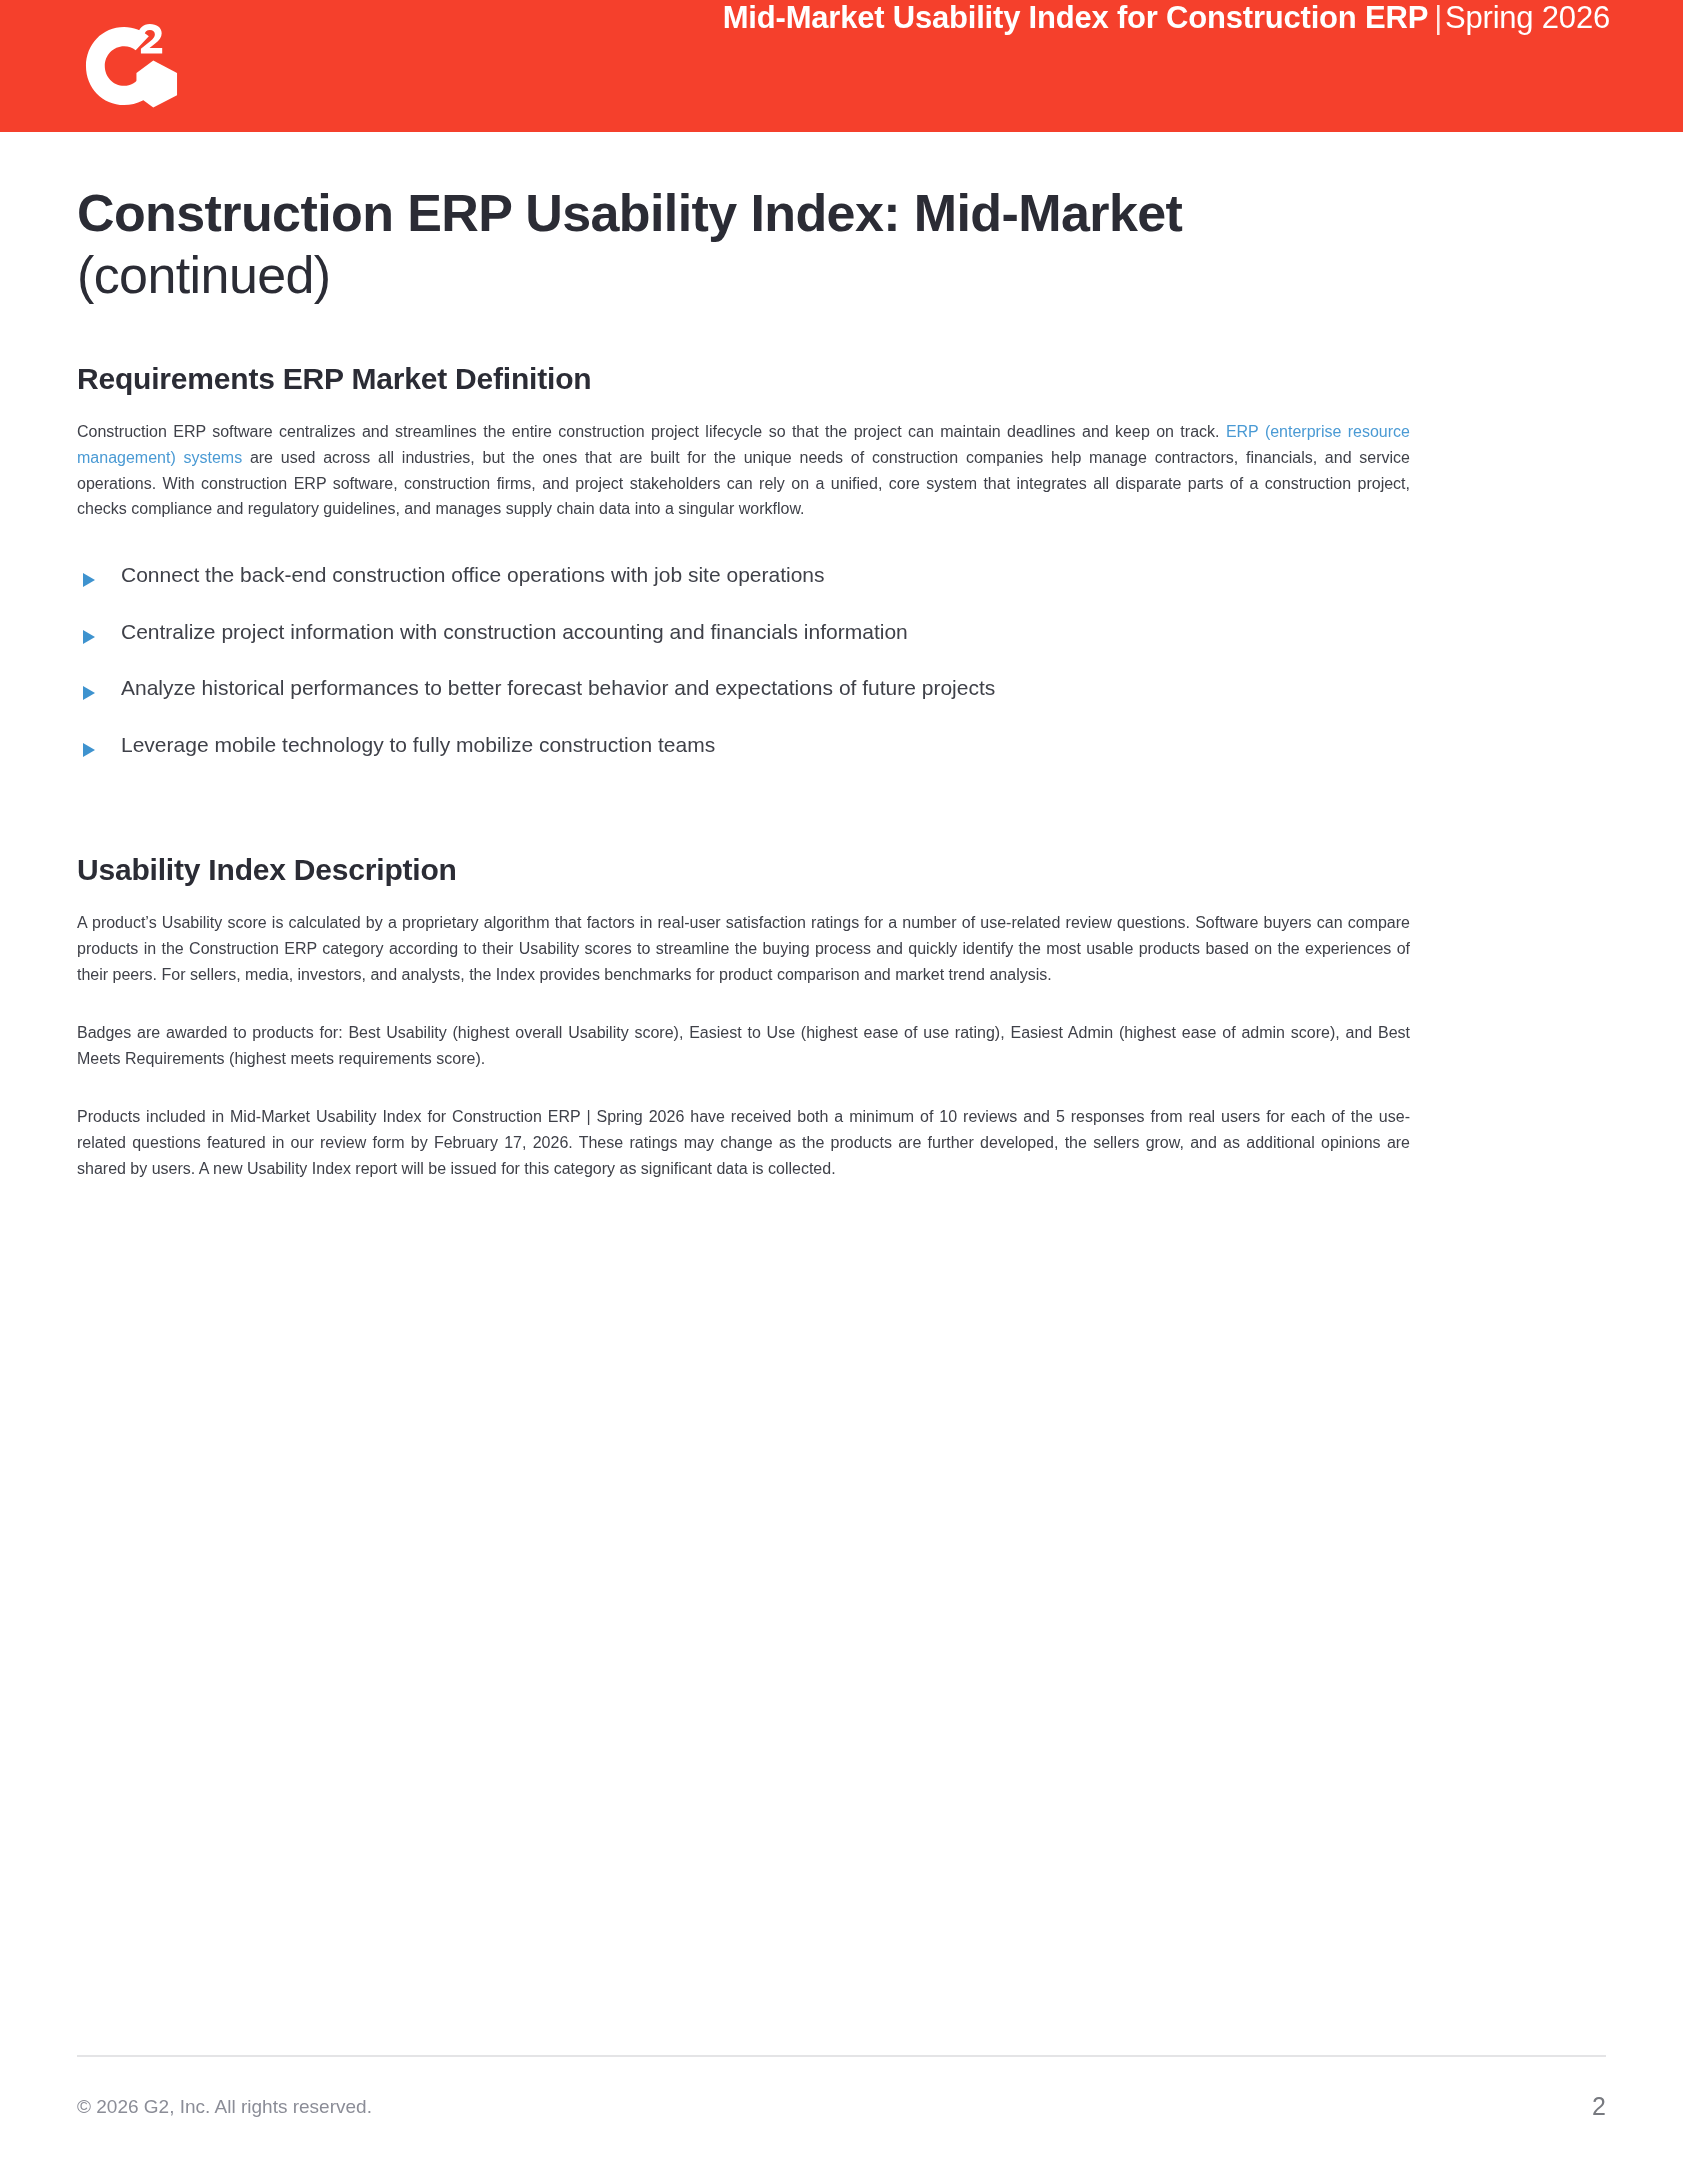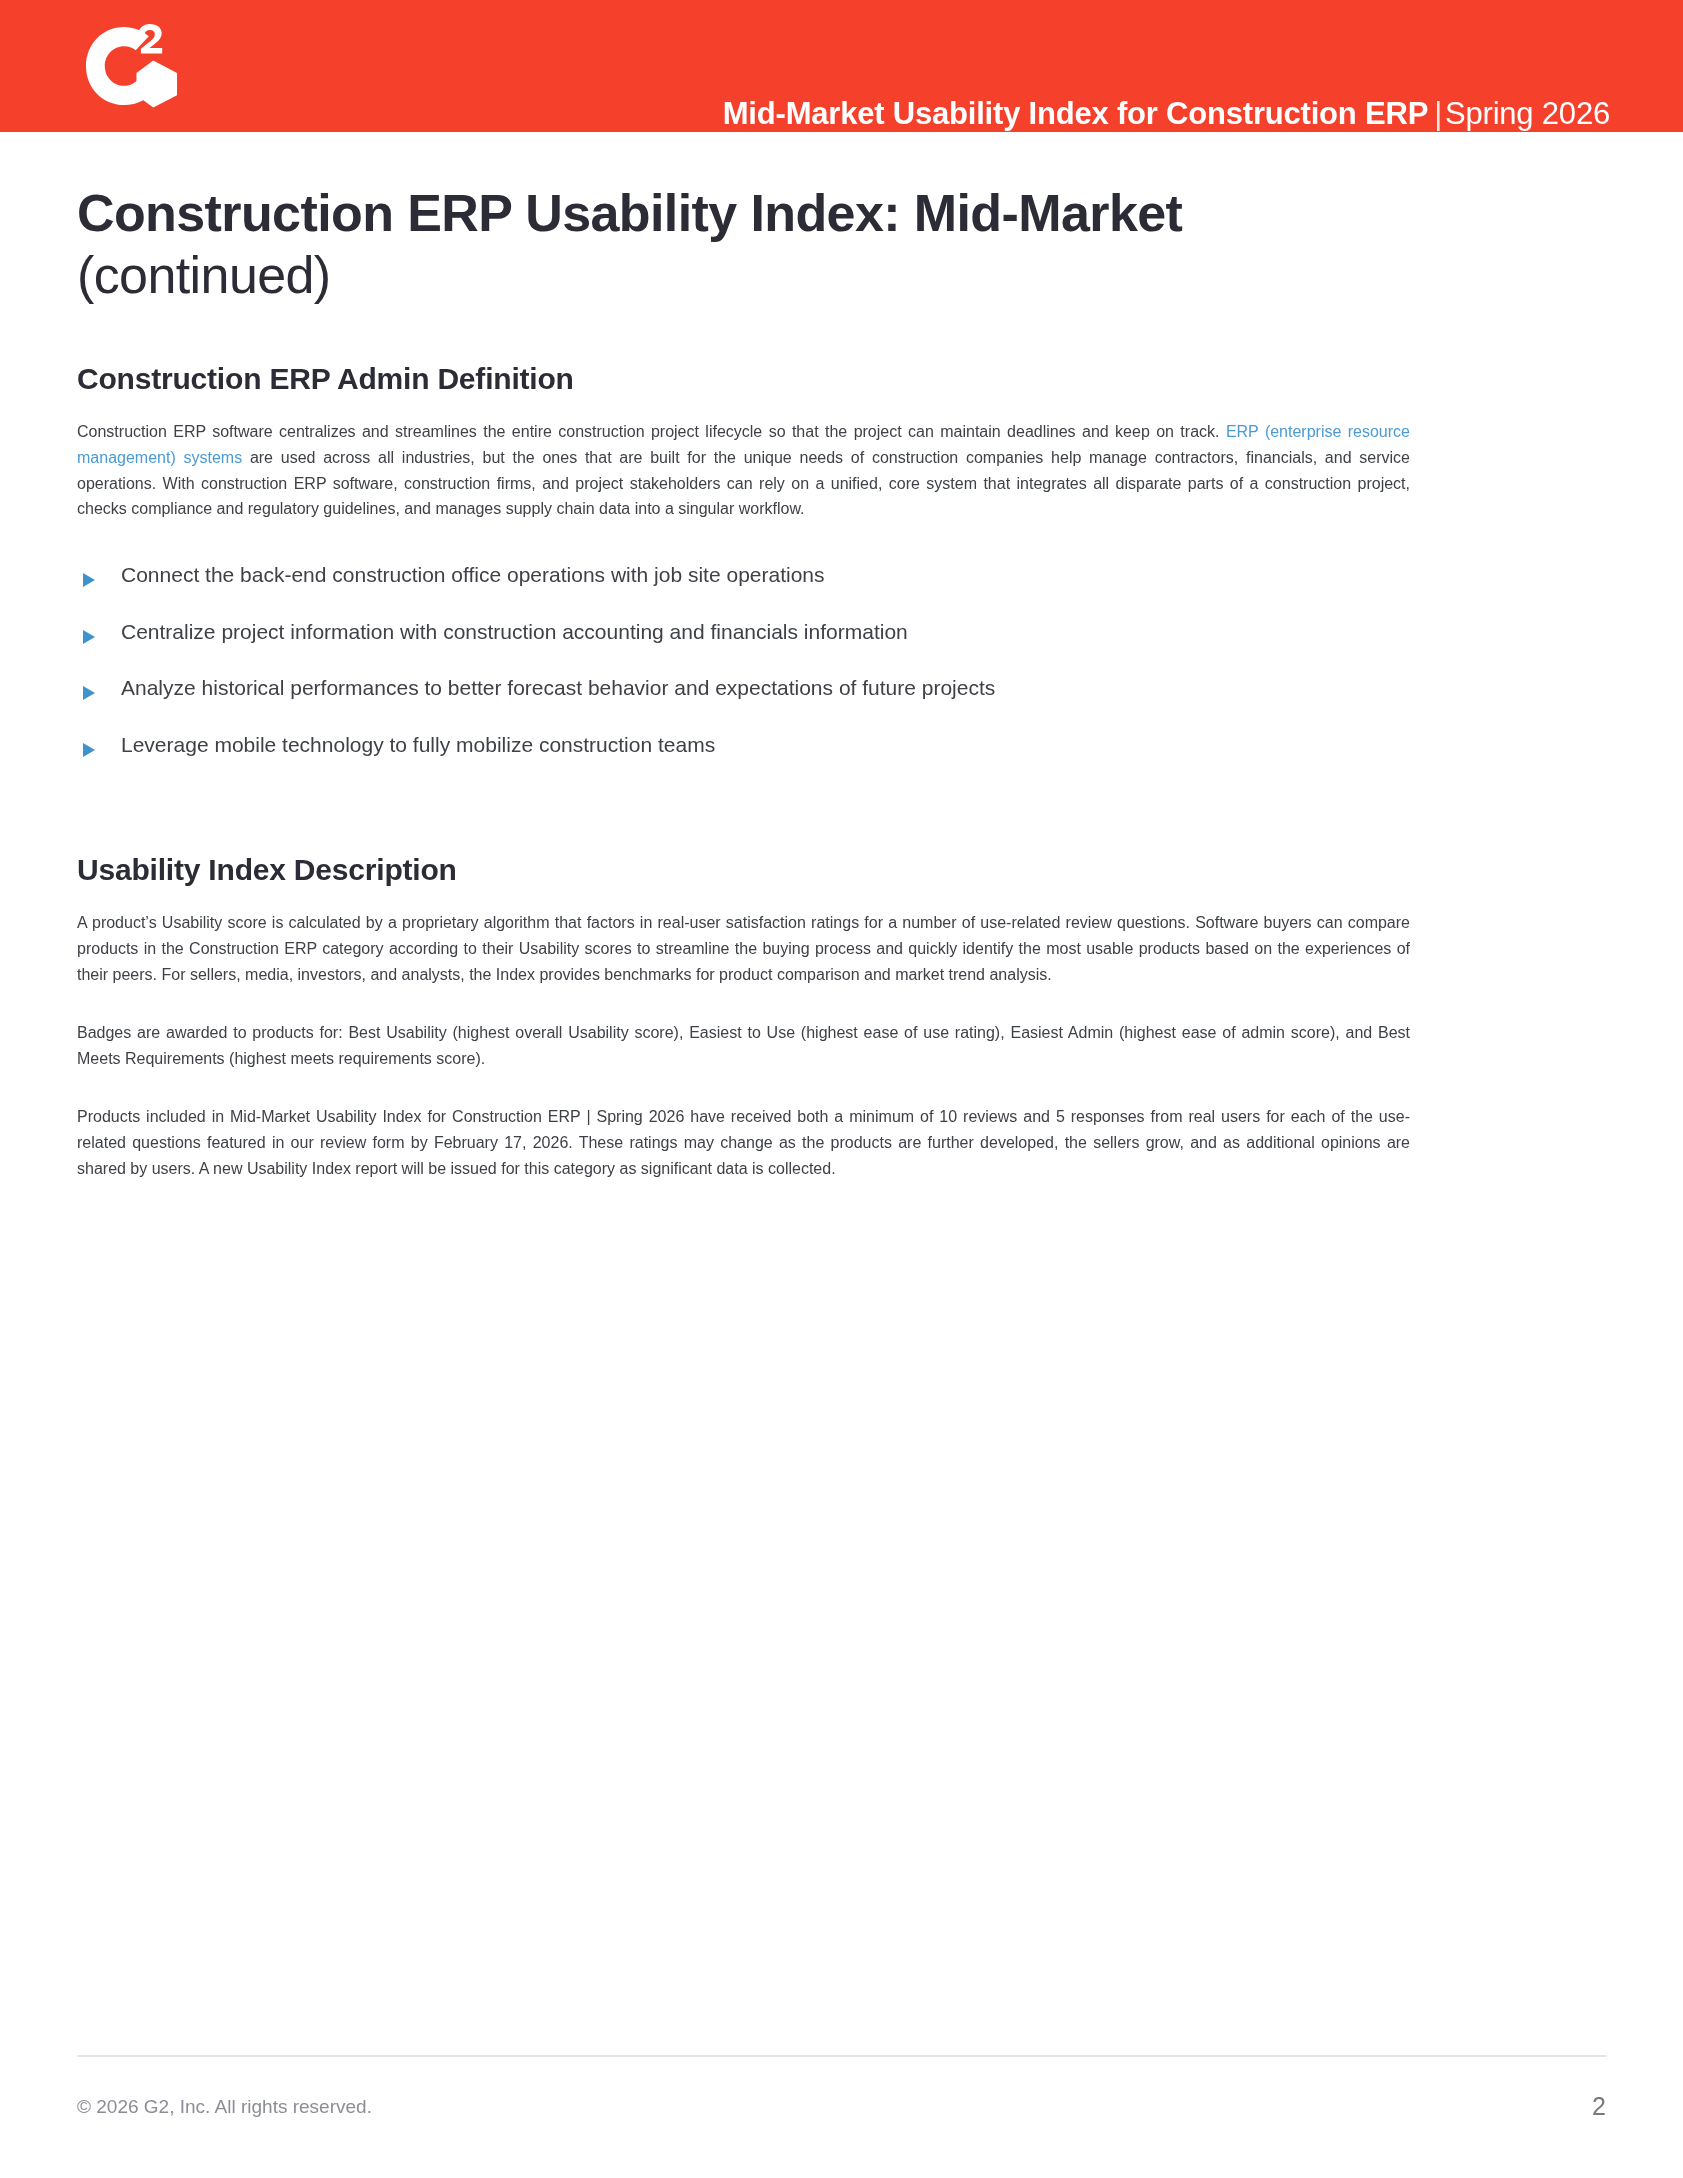--- a/index.html
+++ b/index.html
@@ -34,21 +34,21 @@
     height: 99px;
     display: block;
   }
   .header-title {
     position: absolute;
     left: 0;
     right: 73px;
     top: 0;
     height: 132px;
     display: flex;
-    align-items: flex-end;
+    align-items: flex-start;
     justify-content: flex-end;
     color: #ffffff;
     font-size: 31px;
     letter-spacing: -0.2px;
     white-space: nowrap;
   }
   .header-title .ht-bold {
     font-weight: bold;
   }
   .header-title .ht-sep {
@@ -183,21 +183,21 @@
   </div>
 </div>
 
 <div class="page">
 
   <h1 class="doc-title">
     <span>Construction ERP Usability Index: Mid-Market</span>
     <span class="cont">(continued)</span>
   </h1>
 
-  <h2 class="section-head">Construction ERP Admin Definition</h2>
+  <h2 class="section-head">Requirements ERP Market Definition</h2>
 
   <p class="para"><span>Construction ERP software centralizes and streamlines the entire construction project lifecycle so that the project can maintain deadlines and keep on track. </span><span class="link-text">ERP (enterprise resource management) systems</span><span> are used across all industries, but the ones that are built for the unique needs of construction companies help manage contractors, financials, and service operations. With construction ERP software, construction firms, and project stakeholders can rely on a unified, core system that integrates all disparate parts of a construction project, checks compliance and regulatory guidelines, and manages supply chain data into a singular workflow.</span></p>
 
 
   <ul class="bullets">
     <li class="bullet-row">
       <span class="bullet-marker">
         <svg viewBox="0 0 14 16" width="14" height="16" aria-hidden="true">
             <path fill="#3e93cf" d="M1 1 L13 8 L1 15 Z"></path>
           </svg>

